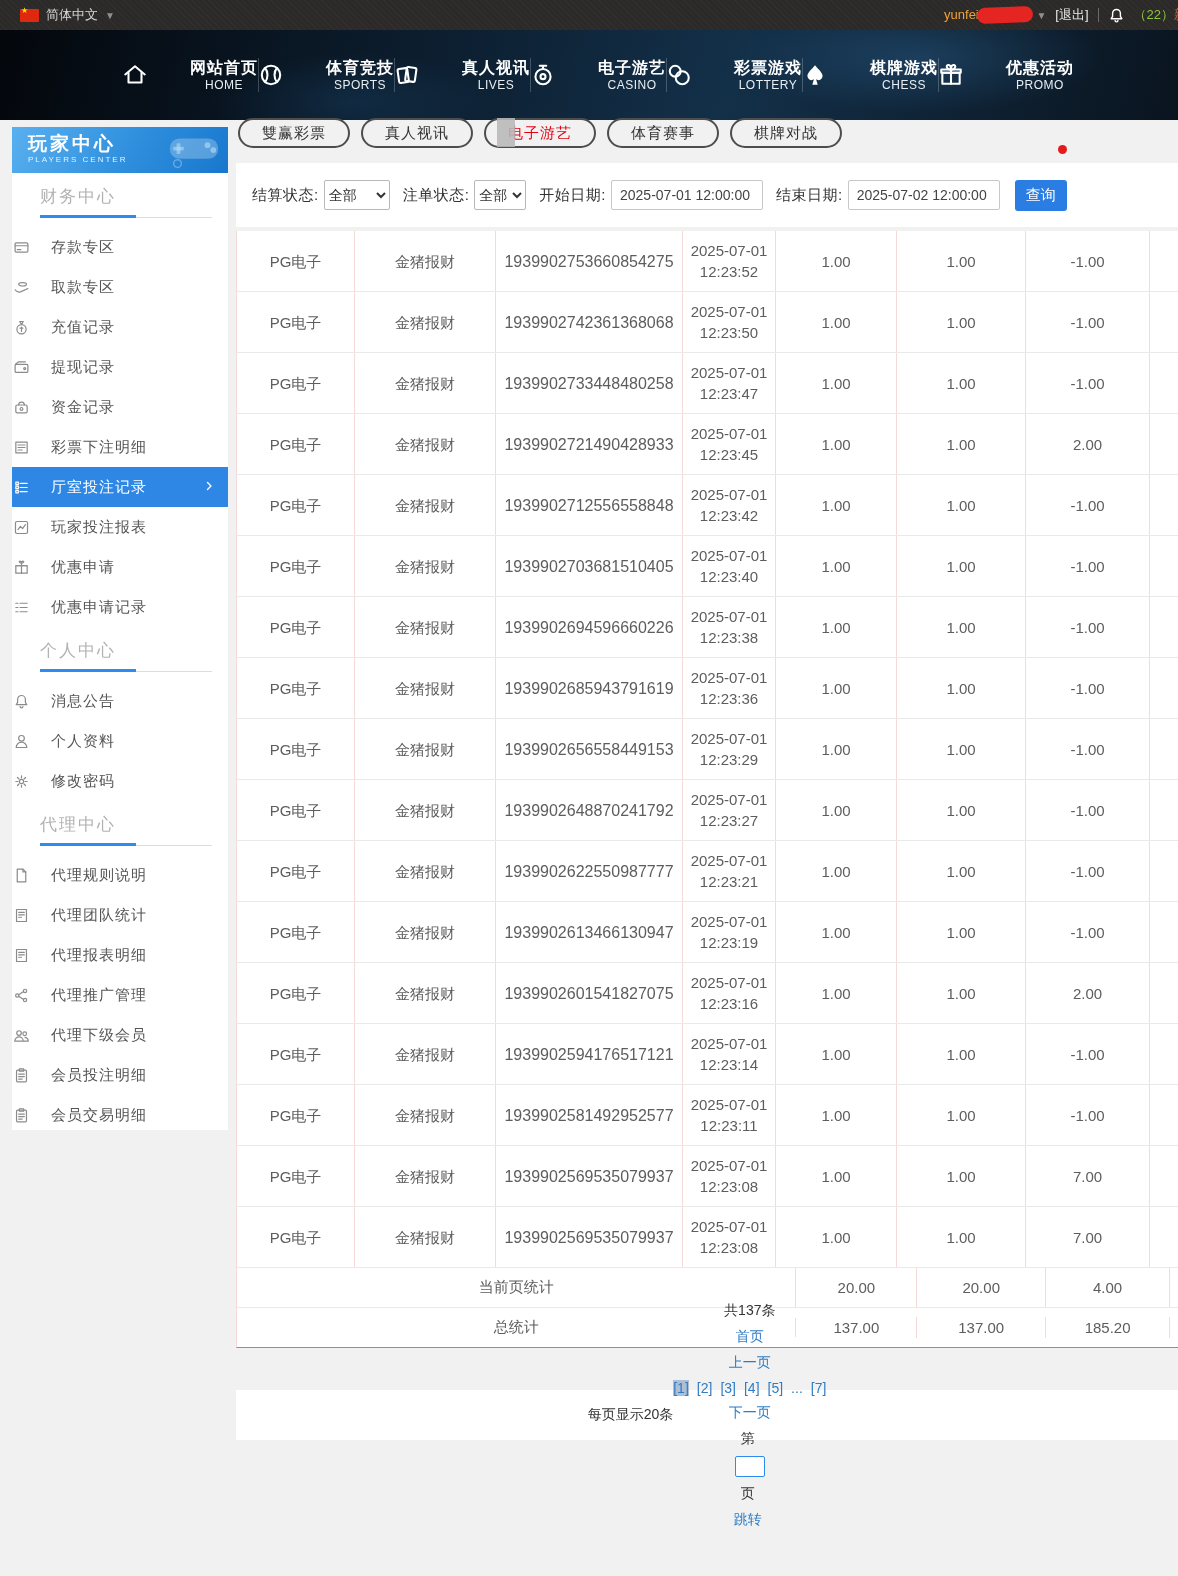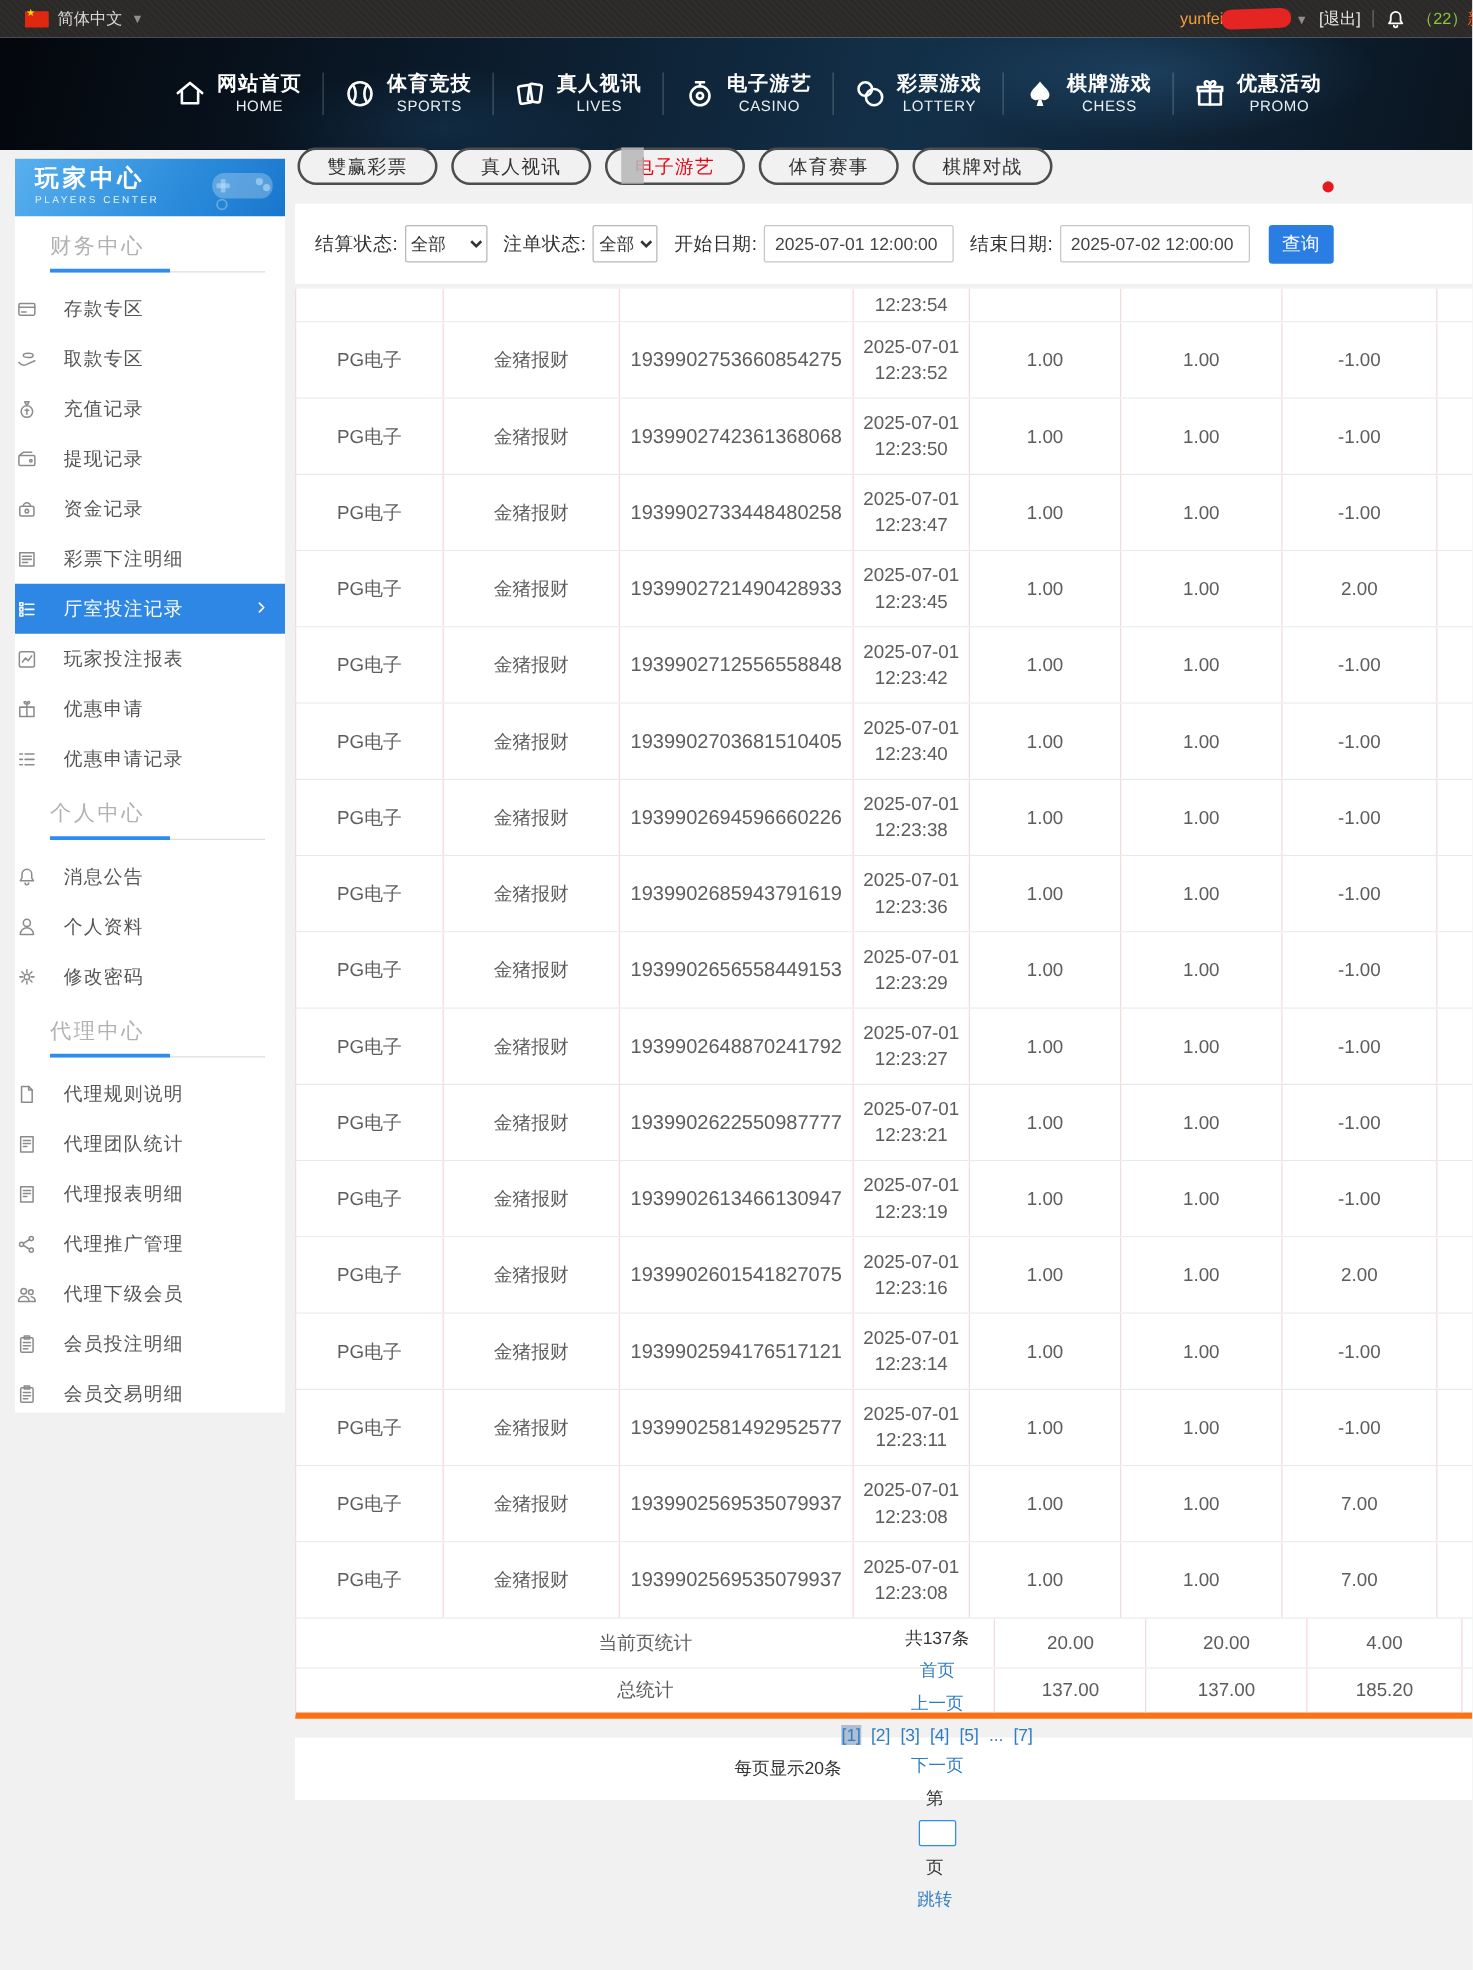--- a/index.html
+++ b/index.html
@@ -24,21 +24,21 @@
   .notice-new { color:#ff5a1e; }
   .top-bell { display:inline-flex; cursor:pointer; }
 
   
   .mainnav { position:relative; height:90px;
      background:
        radial-gradient(260px 80px at 78% 30%, rgba(50,110,160,.35), transparent 70%),
        radial-gradient(200px 70px at 30% 80%, rgba(30,80,120,.3), transparent 70%),
        linear-gradient(105deg,#04070c 0%,#0c1d2e 35%,#133049 62%,#0a141f 100%);
      display:flex; align-items:center; padding-left:122px; }
-  .nav-item { position:relative; width:136px; height:56px; display:flex; align-items:center; justify-content:center; gap:9px; cursor:pointer; color:#fff; }
+  .nav-item { position:relative; width:136px; height:56px; display:flex; align-items:center; justify-content:space-between; gap:9px; cursor:pointer; color:#fff; }
   .nav-item + .nav-item::before { content:""; position:absolute; left:0; top:11px; width:1px; height:34px; background:rgba(255,255,255,.22); }
   .nav-ic { display:inline-flex; color:#fff; }
   .nav-txt { display:flex; flex-direction:column; align-items:center; line-height:1.25; }
   .nav-zh { font-size:16px; font-weight:bold; letter-spacing:1px; }
   .nav-en { font-size:12px; color:#e8eef2; letter-spacing:.5px; }
 
   
   .sidebar { position:absolute; left:12px; top:127px; width:216px; height:1003px; background:#fff; }
   .side-head { position:relative; height:46px; background:linear-gradient(120deg,#59b0ef 0%,#2f8fdd 55%,#1877cd 100%); color:#fff; padding:6px 0 0 16px; overflow:hidden; }
   .side-head-zh { font-size:19px; font-weight:bold; letter-spacing:3px; line-height:22px; }
@@ -74,21 +74,21 @@
   
   .table-card { position:absolute; left:0; top:119px; width:942px; background:#fff; color:#5d5d5d; font-size:15px; }
   .trow { display:flex; border-bottom:1px solid #e9e9e9; border-left:1px solid #f5dada; background:#fff; }
   .trow.partial { height:27px; }
   .trow.datarow { height:61px; }
   .trow.sumrow { height:40px; }
   .td { display:flex; align-items:center; justify-content:center; border-right:1px solid #f5dada; text-align:center; line-height:21px; }
   .c1{width:118px}.c2{width:141px}.c3{width:187px;font-size:16px}.c4{width:93px;flex-direction:column}.c5{width:121px}.c6{width:129px}.c7{width:124px}
   .c8{width:8px;border-right:none}
   .sum-label { width:560px; display:flex; align-items:center; justify-content:center; border-right:1px solid #f5dada; }
-  .trow.sumrow:last-child { border-bottom:5px solid #f97316; }
+  .trow.sumrow:last-child { border-bottom:1px solid #f97316;align-items:center; }
 
   
   .pager-card { position:absolute; left:0; top:1278px; width:942px; height:50px; background:#fff; display:flex; align-items:center; justify-content:center; padding:0 14px 0 14px; font-size:14px; color:#333; }
   .pager-right { display:flex; align-items:center; gap:8px; white-space:nowrap;flex-direction:column; }
   .pg-link { color:#2f7cc4; cursor:pointer; text-decoration:none; }
   .pg-link.current { background:#aebfd4; }
   .jump-input { width:30px; height:21px; border:1px solid #2d8cf0; border-radius:2px; margin:0 4px; font-family:inherit; }
   .pg-dark { color:#333; }
 </style>
 </head>
@@ -454,30 +454,20 @@
       <span class="f-label">注单状态:</span>
       <select class="f-sel w2" id="sel-order"><option>全部</option></select>
       <span class="f-label">开始日期:</span>
       <input class="f-input" value="2025-07-01 12:00:00" style="">
       <span class="f-label">结束日期:</span>
       <input class="f-input" value="2025-07-02 12:00:00" style="">
       <button class="btn-query">查询</button>
     </div>
 
     <div class="table-card">
-      <div class="trow partial">
-        <div class="td c1"></div>
-        <div class="td c2"></div>
-        <div class="td c3"></div>
-        <div class="td c4">12:23:54</div>
-        <div class="td c5"></div>
-        <div class="td c6"></div>
-        <div class="td c7"></div>
-        <div class="td c8"></div>
-      </div>
       <div id="table-body">
           <div class="trow datarow">
             <div class="td c1">PG电子</div>
             <div class="td c2">金猪报财</div>
             <div class="td c3">1939902753660854275</div>
             <div class="td c4">
               <span>2025-07-01</span>
               <span>12:23:52</span>
             </div>
             <div class="td c5">1.00</div>

